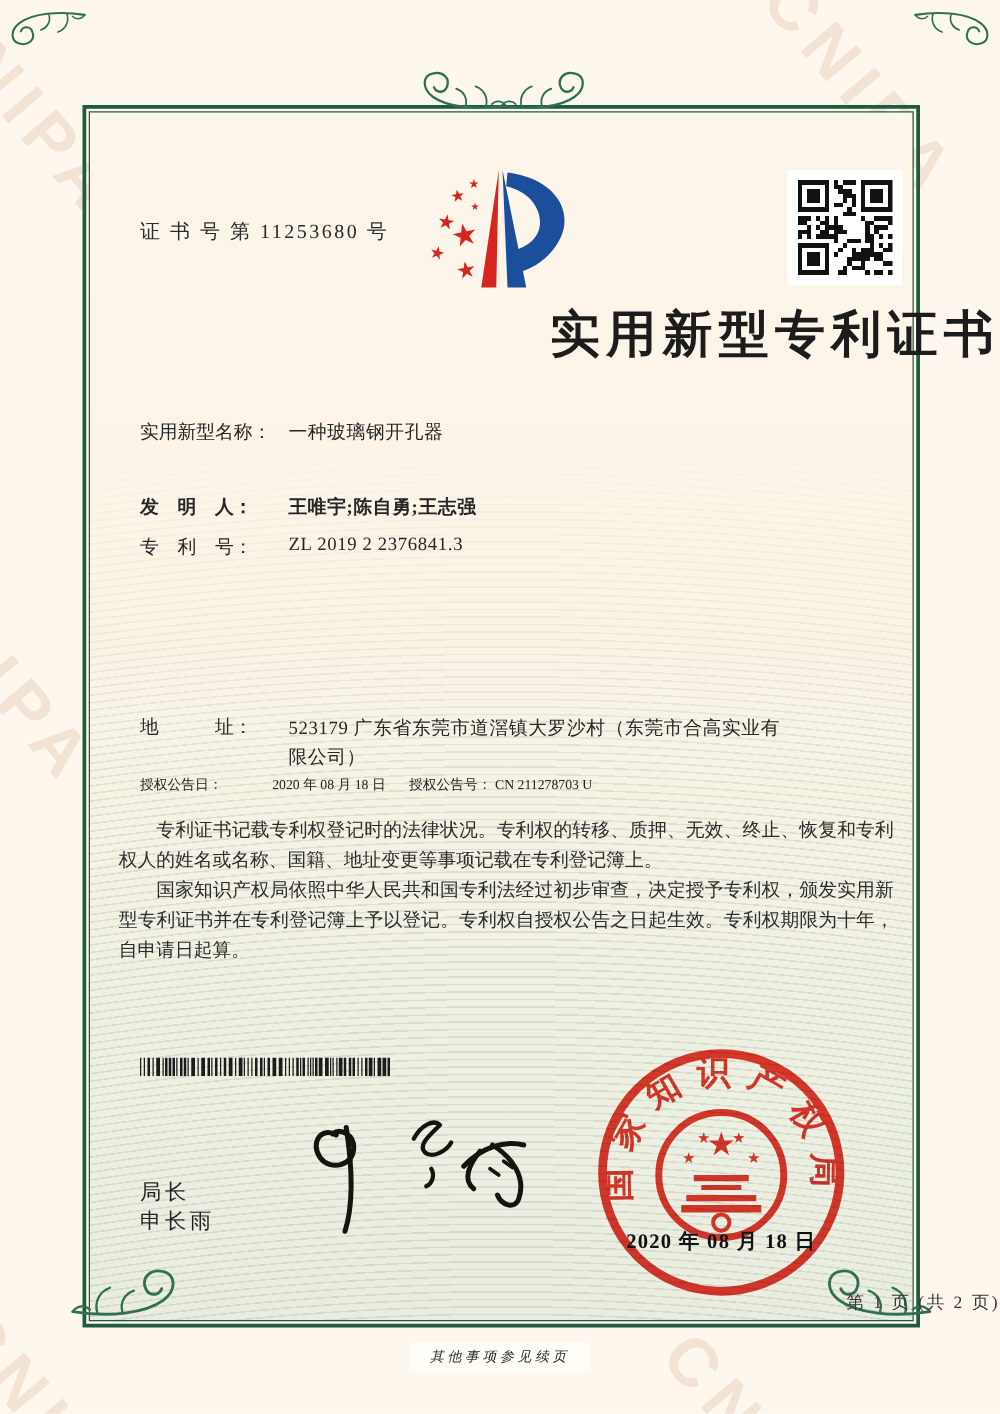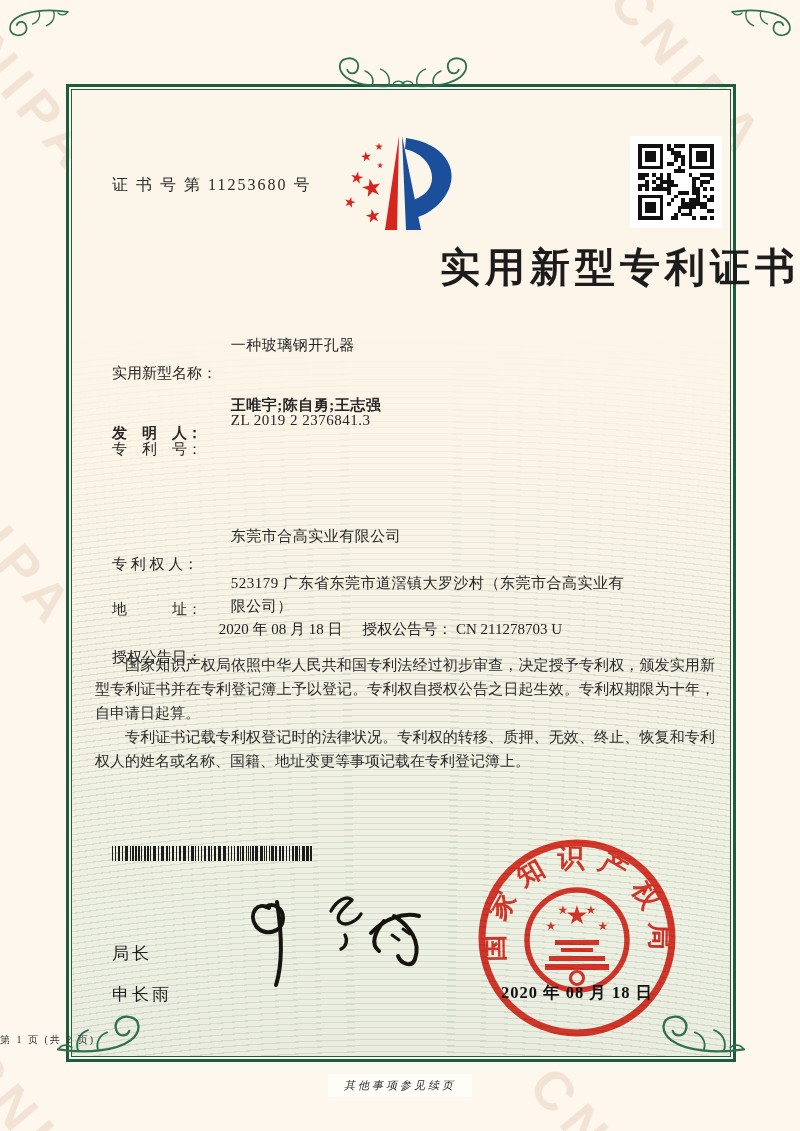--- a/index.html
+++ b/index.html
@@ -52,51 +52,51 @@
   }
   .qr-box svg{position:absolute;left:8px;top:8px;}
 
   .doc-title{
     position:absolute;left:0;right:0;top:240px;z-index:4;
     text-align:right;font-size:40px;font-weight:700;
     letter-spacing:5px;color:#1c1c1c;
   }
 
   .field-row{position:absolute;left:112px;z-index:4;font-size:15px;color:#262626;}
-  .field-label{display:inline-block;width:103px;white-space:nowrap;vertical-align:top;margin-top:28px;}
+  .field-label{display:inline-block;width:103px;white-space:nowrap;vertical-align:top;}
   .field-value{display:inline-block;vertical-align:top;letter-spacing:0.5px;margin-left:12px;}
   .field-value.wrap{width:402px;line-height:1.5;}
 
-  .grant-row{position:absolute;left:112px;top:620px;z-index:4;font-size:15px;white-space:nowrap;}
+  .grant-row{position:absolute;left:112px;top:620px;z-index:4;font-size:11px;white-space:nowrap;}
   .grant-row .g2{margin-left:16px;}
 
   .body-text{
     position:absolute;left:95px;top:653px;width:620px;z-index:4;
     font-size:15px;line-height:24px;text-align:justify;color:#2b2b2b;
   }
   .body-text p{margin:0;text-indent:2em;}
 
   .barcode{position:absolute;left:112px;top:846px;z-index:4;}
 
   .sign-block{position:absolute;left:112px;top:942px;z-index:5;font-size:17px;letter-spacing:3px;color:#1f1f1f;}
-  .sign-block .name{margin-top:18px;}
+  .sign-block .name{}
   .signature{position:absolute;left:233px;top:880px;z-index:5;}
 
   .seal{position:absolute;left:475px;top:836px;width:204px;height:204px;z-index:4;
         opacity:0.9;mix-blend-mode:multiply;}
   .seal-ring-text{font-size:27px;font-weight:bold;letter-spacing:12px;
         font-family:"Liberation Serif","DejaVu Serif",serif;}
   .seal-date{
     position:absolute;left:478px;top:982px;width:198px;z-index:6;
     text-align:center;font-size:16.5px;letter-spacing:1px;color:#111;font-weight:700;
   }
 
   .page-info{
     position:absolute;left:0;right:0;top:1033px;z-index:4;
-    text-align:left;font-size:10px;letter-spacing:2px;color:#333;
+    text-align:right;font-size:14px;letter-spacing:2px;color:#333;
   }
   .cont-note{
     position:absolute;left:50%;top:1074px;transform:translateX(-50%);z-index:4;
     background:#fffdf8;padding:4px 16px;font-size:11px;letter-spacing:3px;color:#2b2b2b;
     font-style:italic;
   }
 
   .flourish{position:absolute;z-index:3;pointer-events:none;}
 </style>
 </head>
@@ -302,43 +302,39 @@
   <div class="doc-title">实用新型专利证书</div>
 
   <div class="field-row" style="top:336px;">
     <span class="field-label">实用新型名称：</span>
     <span class="field-value">一种玻璃钢开孔器</span>
   </div>
   <div class="field-row" style="top:396px;font-weight:bold;">
     <span class="field-label">发　明　人：</span>
     <span class="field-value">王唯宇;陈自勇;王志强</span>
   </div>
-  <div class="field-row" style="top:412px;font-family:Liberation Serif, serif;">
+  <div class="field-row" style="top:428px;font-family:Liberation Serif, serif;">
     <span class="field-label">专　利　号：</span>
     <span class="field-value">ZL 2019 2 2376841.3</span>
-  </div>
-  <div class="field-row" style="top:527px;">
-    <span class="field-label">专 利 权 人：</span>
-    <span class="field-value">东莞市合高实业有限公司</span>
   </div>
   <div class="field-row" style="top:572px;">
     <span class="field-label">地　　　址：</span>
     <span class="field-value wrap">523179 广东省东莞市道滘镇大罗沙村（东莞市合高实业有限公司）</span>
   </div>
 
   <div class="grant-row">
     <span class="field-label">授权公告日：</span>
     <span>2020 年 08 月 18 日</span>
     <span class="g2">授权公告号：</span>
     <span>CN 211278703 U</span>
   </div>
 
   <div class="body-text">
+    <p>专利证书记载专利权登记时的法律状况。专利权的转移、质押、无效、终止、恢复和专利权人的姓名或名称、国籍、地址变更等事项记载在专利登记簿上。</p>
     <p>国家知识产权局依照中华人民共和国专利法经过初步审查，决定授予专利权，颁发实用新型专利证书并在专利登记簿上予以登记。专利权自授权公告之日起生效。专利权期限为十年，自申请日起算。</p>
-    <p>专利证书记载专利权登记时的法律状况。专利权的转移、质押、无效、终止、恢复和专利权人的姓名或名称、国籍、地址变更等事项记载在专利登记簿上。</p>
   </div>
 
   <div class="barcode">
     <svg id="barcode-svg" width="206" height="15">
         <rect x="0" y="0" width="1" height="15" fill="#1c1c1c"></rect>
         <rect x="3" y="0" width="1" height="15" fill="#1c1c1c"></rect>
         <rect x="6" y="0" width="2" height="15" fill="#1c1c1c"></rect>
         <rect x="10" y="0" width="1" height="15" fill="#1c1c1c"></rect>
         <rect x="13" y="0" width="3" height="15" fill="#1c1c1c"></rect>
         <rect x="18" y="0" width="1" height="15" fill="#1c1c1c"></rect>

